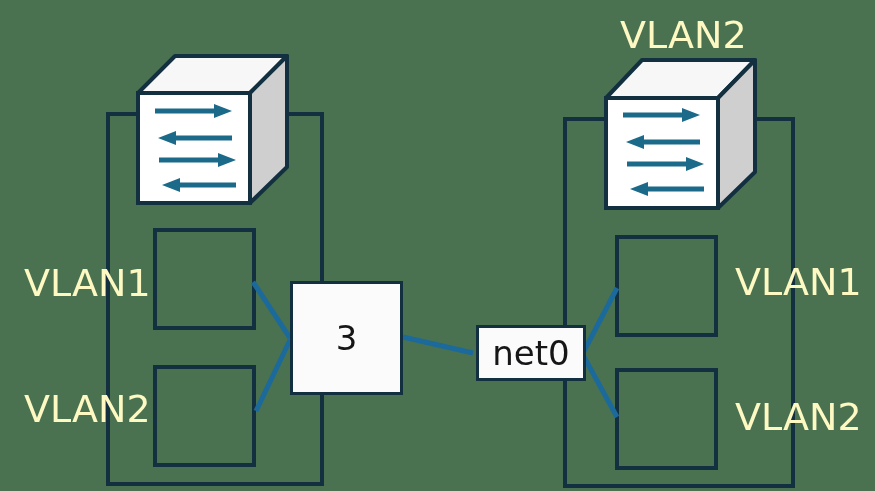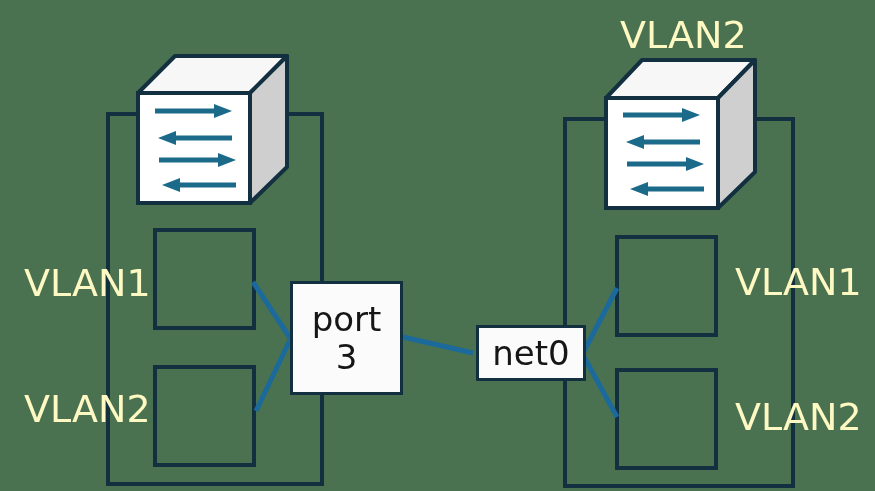--- a/index.html
+++ b/index.html
@@ -141,21 +141,20 @@
 
   <div class="dg-label" style="left:24px; top:390px;">VLAN2</div>
 
   <div class="dg-label" style="left:620px; top:16px;">VLAN2</div>
 
   <div class="dg-label" style="left:735px; top:263px;">VLAN1</div>
 
   <div class="dg-label" style="left:735px; top:398px;">VLAN2</div>
 
   <div class="node-box" id="port3-box">
-    <span>port</span>
     <span>3</span>
   </div>
 
   <div class="node-box" id="net0-box">
     <span>net0</span>
   </div>
 
 </div>
 
 </body></html>

